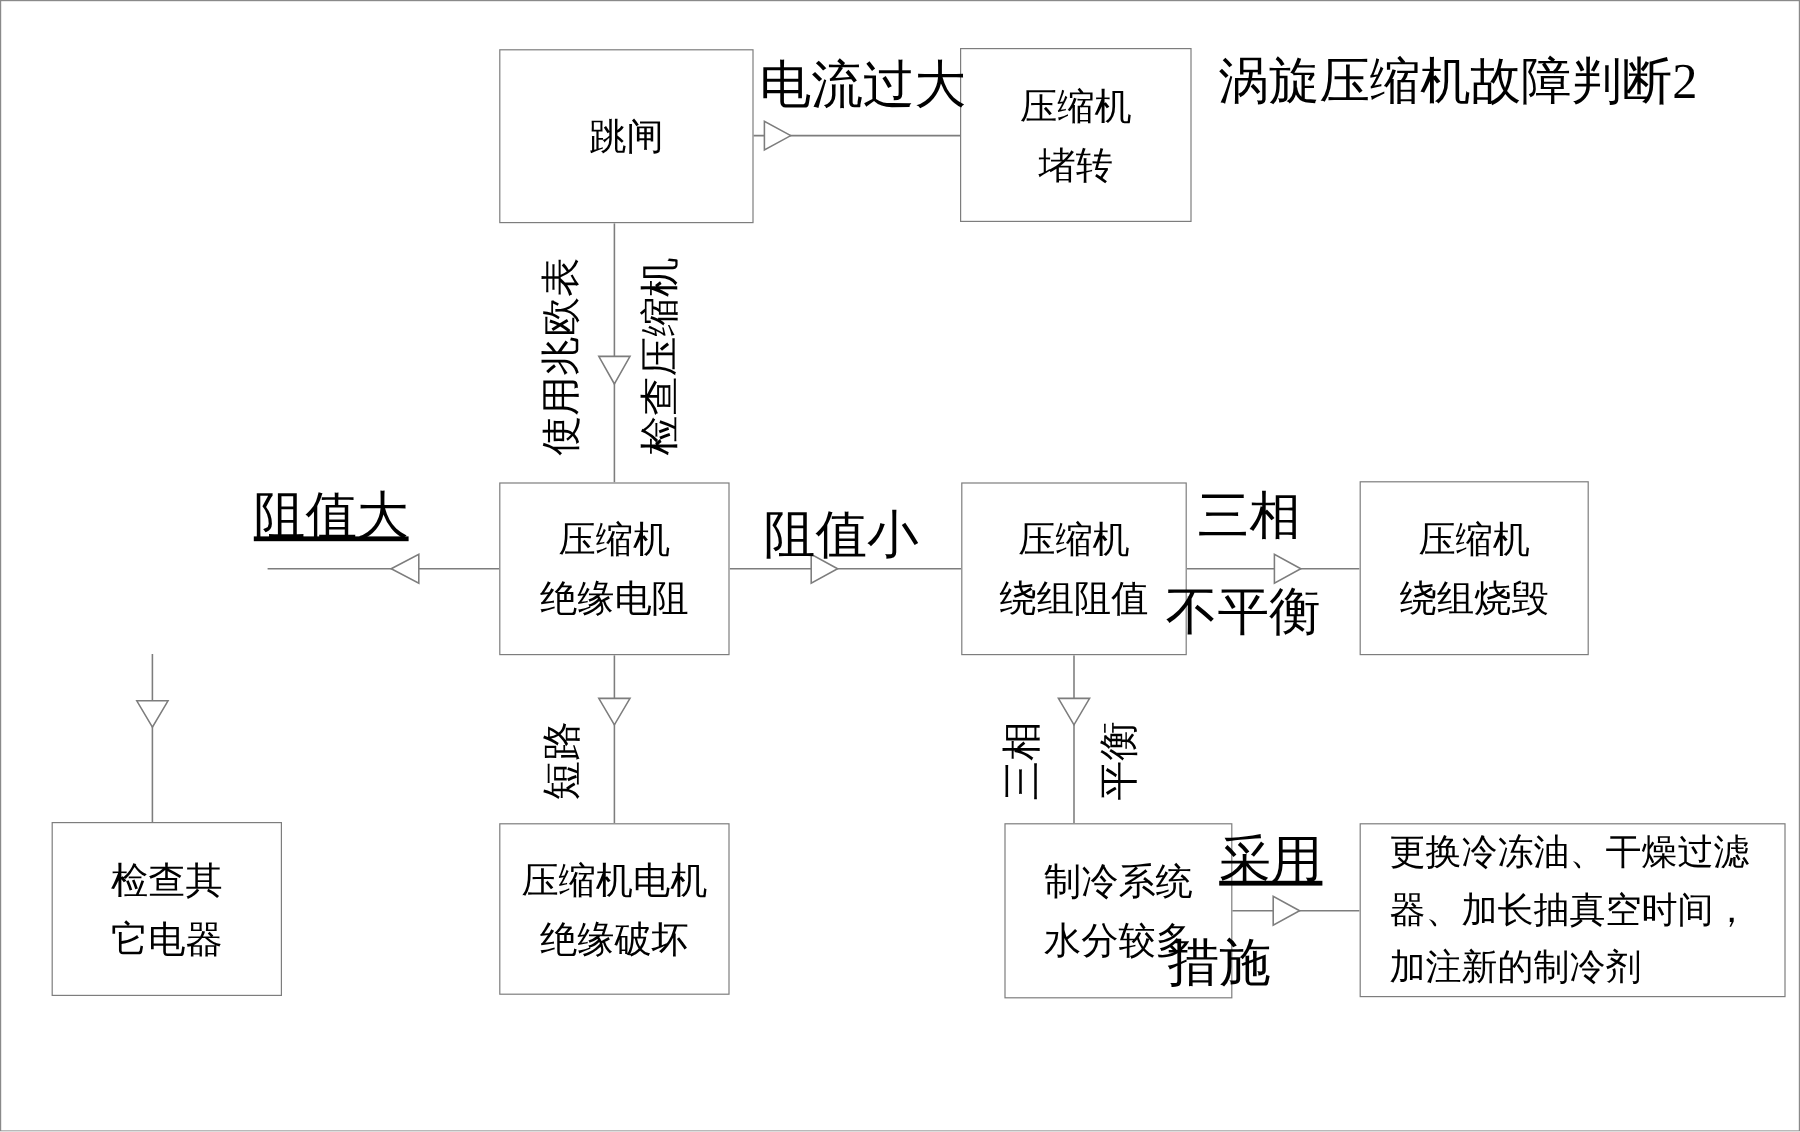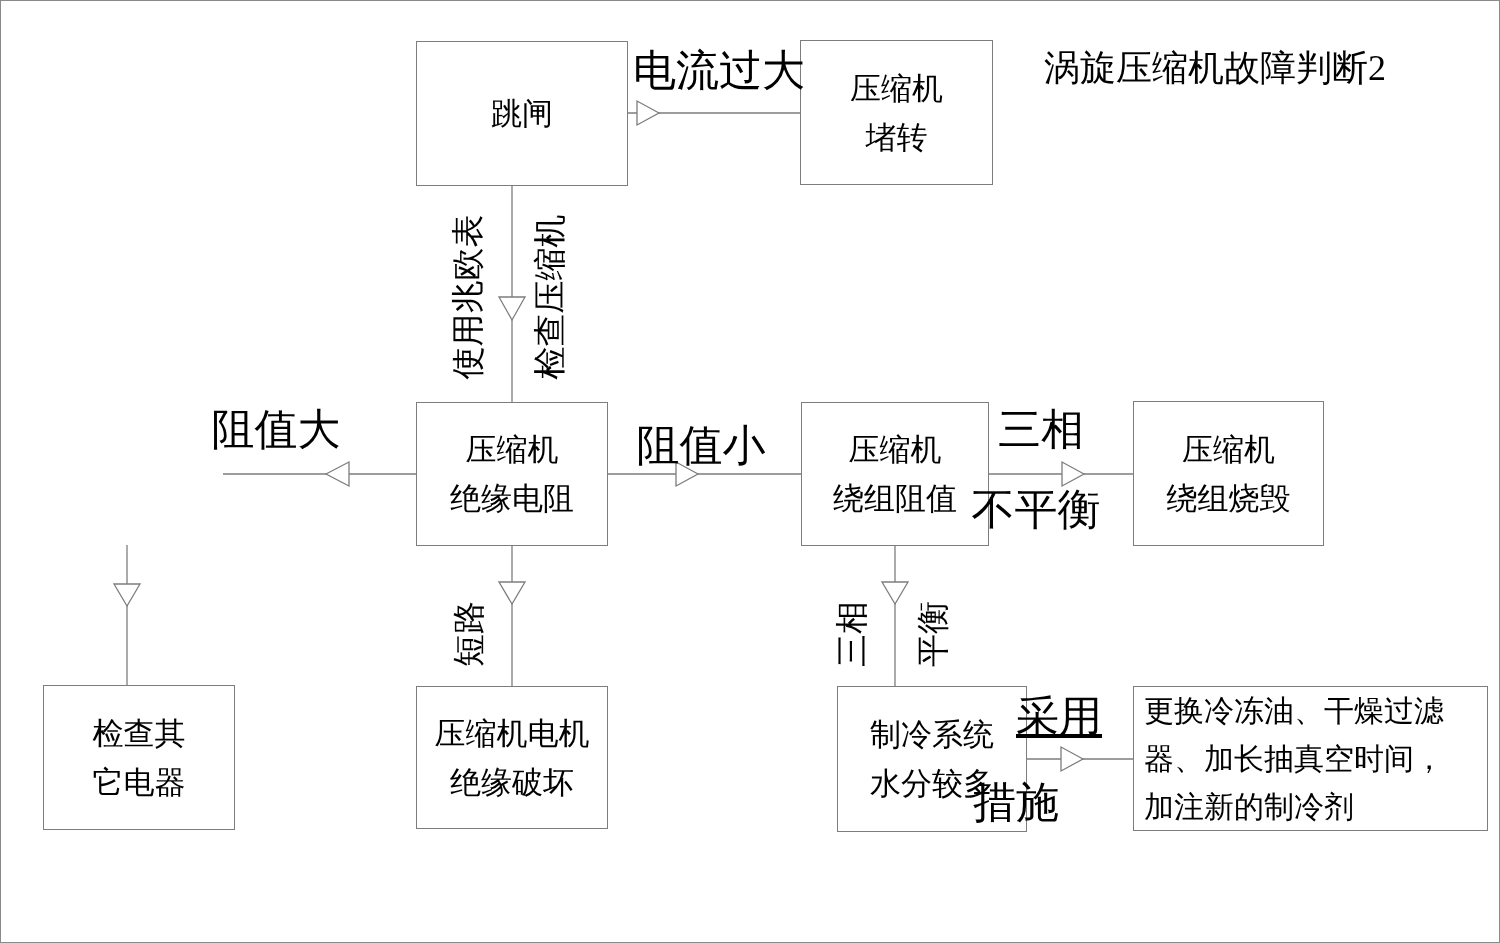--- a/index.html
+++ b/index.html
@@ -28,41 +28,41 @@
     align-items: center;
     justify-content: center;
     text-align: center;
     font-size: 31px;
     line-height: 49px;
     white-space: pre-line;
   }
   .node.left-text {
     justify-content: flex-start;
     text-align: left;
-    padding-left: 10px;
+    padding-left: 24px;
     padding-right: 4px;
     font-size: 30px;
     line-height: 48px;
   }
   .hlabel {
     position: absolute;
     transform: translate(-50%, -50%);
     font-size: 43px;
     white-space: nowrap;
   }
   .vlabel {
     position: absolute;
     transform: translate(-50%, -50%) rotate(-90deg);
     font-size: 33px;
     white-space: nowrap;
   }
   .title {
     position: absolute;
     transform: translate(-50%, -50%);
-    font-size: 36px;
+    font-size: 42px;
     white-space: nowrap;
   }
 </style>
 </head>
 <body>
 
 <div class="stage">
 
   <svg class="edges-layer" viewBox="0 0 1500 943" xmlns="http://www.w3.org/2000/svg" stroke="#7d7d7d" stroke-width="1.3" fill="none">
 
@@ -109,21 +109,21 @@
 它电器</div>
   <div class="node" style="left:415px; top:685px; width:192px; height:143px;">压缩机电机
 绝缘破坏</div>
   <div class="node" style="left:800px; top:685px; width:190px; height:146px;margin-left:36px;">制冷系统
 水分较多</div>
   <div class="node left-text" style="left:1132px; top:685px; width:355px; height:145px;">更换冷冻油、干燥过滤
 器、加长抽真空时间，
 加注新的制冷剂</div>
 
   <div class="hlabel" style="left:718px;  top:70px;">电流过大</div>
-  <div class="hlabel" style="left:275px;  top:429px;">阻值大</div>
+  <div class="hlabel" style="left:275px;  top:429px;text-decoration:underline;">阻值大</div>
   <div class="hlabel" style="left:700px;  top:429px;margin-top:16px;">阻值小</div>
   <div class="hlabel" style="left:1040px; top:429px;">三相</div>
   <div class="hlabel" style="left:1035px; top:509px;">不平衡</div>
   <div class="hlabel" style="left:1058px; top:716px;text-decoration:underline;">采用</div>
   <div class="hlabel" style="left:1015px; top:802px;">措施</div>
 
   <div class="vlabel" style="left:467px; top:296px;">使用兆欧表</div>
   <div class="vlabel" style="left:549px; top:296px;">检查压缩机</div>
   <div class="vlabel" style="left:468px; top:633px;">短路</div>
   <div class="vlabel" style="left:851px; top:633px;">三相</div>

